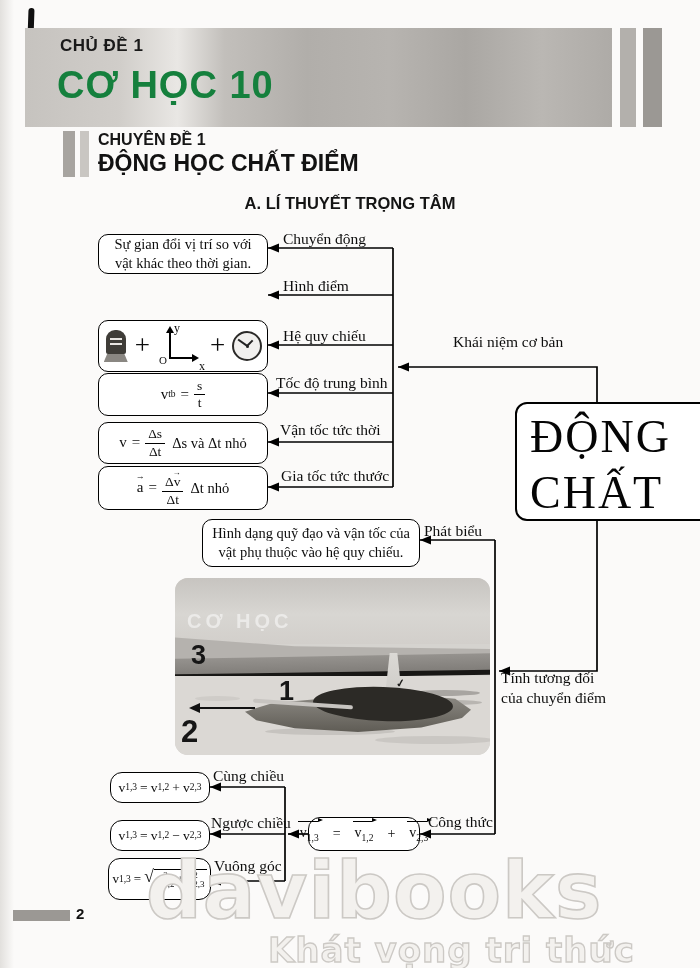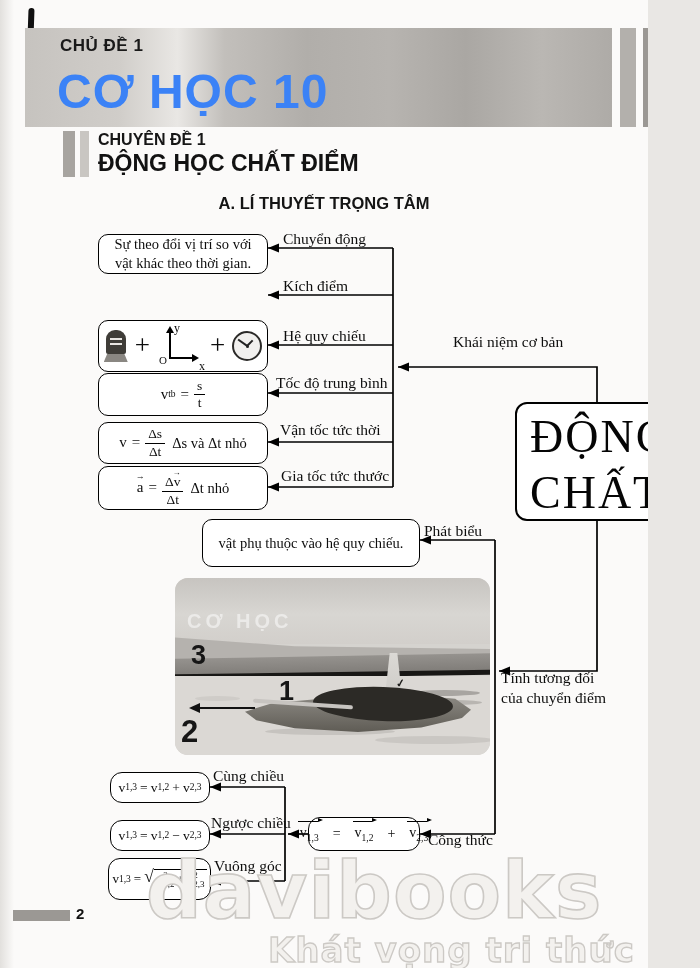--- a/index.html
+++ b/index.html
@@ -1,28 +1,28 @@
 <!DOCTYPE html>
 <html><head>
 <meta charset="utf-8">
 <style>
   html,body{margin:0;padding:0;background:#e9e7e4;}
-  .page{position:relative;width:648px;height:968px;background:#fbfaf9;overflow:hidden;
+  .page{position:relative;width:700px;height:968px;background:#fbfaf9;overflow:hidden;
         font-family:"Liberation Sans",sans-serif;color:#111;text-decoration:underline;}
   .abs{position:absolute;}
   .left-edge{left:0;top:0;bottom:0;width:14px;
         background:linear-gradient(90deg,#e2e0dd,rgba(255,255,255,0));}
   .corner-mark{left:28px;top:8px;width:6px;height:31px;background:#101010;border-radius:3px;
         transform:rotate(2deg);}
   
   .banner{left:25px;top:28px;width:587px;height:99px;
         background:linear-gradient(90deg,#c6c3bf 0%,#d0cdc9 16%,#e9e7e4 26%,#c2bfbb 34%,
                    #b1aeaa 48%,#b7b4b0 62%,#aaa7a3 75%,#bab7b3 88%,#aeaba7 100%);}
   .kicker1{left:60px;top:36px;font-size:17px;font-weight:bold;color:#191919;letter-spacing:.5px;}
-  .title1{left:57px;top:64px;font-size:48px;font-weight:bold;color:#3b82f6;letter-spacing:1px;}
+  .title1{left:57px;top:64px;font-size:38px;font-weight:bold;color:#15803d;letter-spacing:1px;}
   .sidebar1{left:620px;top:28px;width:16px;height:99px;background:#b3b0ac;}
   .sidebar2{left:643px;top:28px;width:19px;height:99px;background:#9b9894;}
   .unitbar1{left:63px;top:131px;width:12px;height:46px;background:#a7a4a0;}
   .unitbar2{left:80px;top:131px;width:9px;height:46px;background:#c9c6c2;}
   .kicker2{left:98px;top:131px;font-size:16px;font-weight:bold;color:#161616;}
   .title2{left:98px;top:150px;font-size:23px;font-weight:bold;color:#121212;}
   .section-heading{left:50%;transform:translateX(-50%);top:194px;font-size:16.5px;
         font-weight:bold;color:#141414;white-space:nowrap;}
   
   svg.wires{left:0;top:0;pointer-events:none;}
@@ -165,26 +165,26 @@
       <path d="M495,834 H420" marker-end="url(#ah)"></path>
       <path d="M308,834 H288" marker-end="url(#ah)"></path>
       <path d="M285,834 H210" marker-end="url(#ah)"></path>
       <path d="M285,787 V881"></path>
       <path d="M285,787 H210" marker-end="url(#ah)"></path>
       <path d="M285,881 H210" marker-end="url(#ah)"></path>
     </g>
   </svg>
 
   <div class="box" style="left:98px;top:234px;width:168px;height:38px;">
-    <span>Sự theo đổi vị trí so với</span>
+    <span>Sự gian đổi vị trí so với</span>
     <span>vật khác theo thời gian.</span>
   </div>
   <div class="lbl" style="left:283px;top:229px;">Chuyển động</div>
 
-  <div class="lbl" style="left:283px;top:276px;">Kích điểm</div>
+  <div class="lbl" style="left:283px;top:276px;">Hình điểm</div>
 
   <div class="box" style="left:98px;top:320px;width:168px;height:50px;">
     <div class="icons-row">
       <span class="milestone">
         <span class="dome"></span>
         <span class="base"></span>
       </span>
       <span class="plus">+</span>
       <span class="axes">
         <span class="ay"></span>
@@ -243,20 +243,21 @@
   <div class="lbl" style="left:281px;top:466px;">Gia tốc tức thước</div>
 
   <div class="lbl" style="left:453px;top:332px;">Khái niệm cơ bản</div>
 
   <div class="root-box">
     <div>ĐỘNG</div>
     <div>CHẤT</div>
   </div>
 
   <div class="box" style="left:202px;top:519px;width:216px;height:46px;">
+    <span>Hình dạng quỹ đạo và vận tốc của</span>
     <span>vật phụ thuộc vào hệ quy chiếu.</span>
   </div>
   <div class="lbl" style="left:424px;top:521px;">Phát biểu</div>
 
   <div class="lbl" style="left:501px;top:628px;margin-top:40px;">
     <div>Tính tương đối</div>
     <div>của chuyển điểm</div>
   </div>
 
   <div class="abs photo">
@@ -338,21 +339,21 @@
 
   <div class="box" style="left:308px;top:817px;width:110px;height:32px;font-size:14px;border-radius:12px;">
     <span class="feq" style="font-size:14px;">
       <span class="ovl"><span>v</span><sub>1,3</sub></span>
       <span class="eq" style="margin:0 3px;">=</span>
       <span class="ovl"><span>v</span><sub>1,2</sub></span>
       <span class="eq" style="margin:0 3px;">+</span>
       <span class="ovl"><span>v</span><sub>2,3</sub></span>
     </span>
   </div>
-  <div class="lbl" style="left:428px;top:812px;margin-top:18px;">Công thức</div>
+  <div class="lbl" style="left:428px;top:812px;">Công thức</div>
 
   <div class="abs footer-bar"></div>
   <div class="abs page-num">2</div>
 
   <div class="abs wm-brand">davibooks</div>
   <div class="abs wm-slogan">Khát vọng tri thức</div>
 
 </div>
 
 </body></html>

